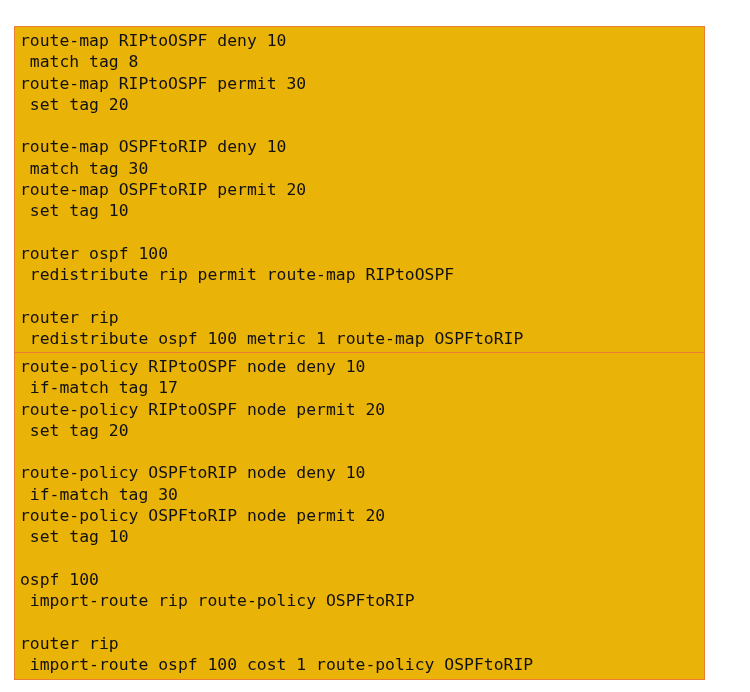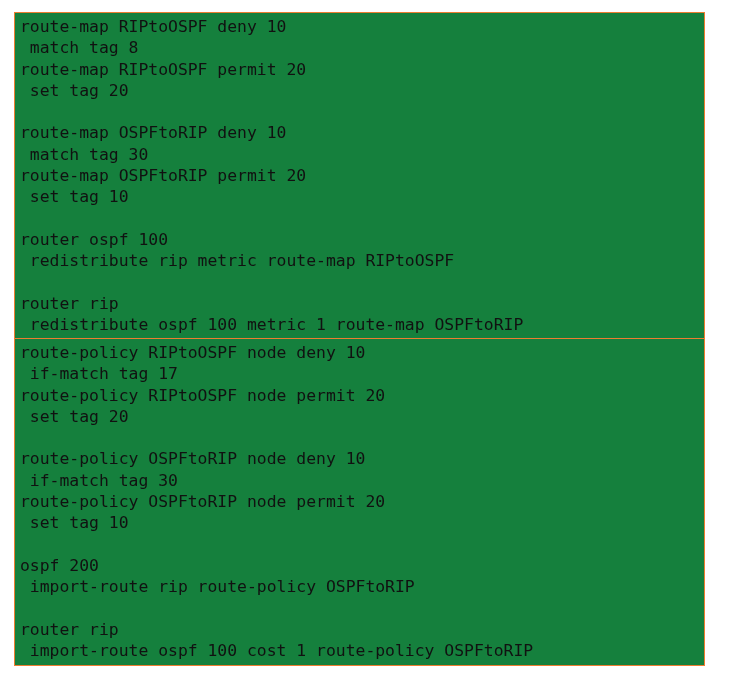--- a/index.html
+++ b/index.html
@@ -1,20 +1,20 @@
 <!DOCTYPE html>
 <html><head>
 <meta charset="utf-8">
 <style>
   html, body { margin: 0; padding: 0; background: #ffffff; }
   body { width: 750px; height: 692px; position: relative; overflow: hidden; }
   .frame {
-    position: absolute; left: 14px; top: 12px; width: 689px;
+    position: absolute; left: 14px; top: 26px; width: 689px;
     border: 1px solid #ed7d31;
-    background: #15803d;
+    background: #eab308;
   }
   .panel {
     position: relative;
     box-sizing: border-box;
     padding: 3px 0 0 5px;
   }
   .panel.top { height: 326px; border-bottom: 1px solid #ed7d31; }
   .panel.bottom { height: 326px; }
   .line {
     font-family: "DejaVu Sans Mono", "Liberation Mono", monospace;
@@ -25,44 +25,44 @@
     white-space: pre;
   }
 </style>
 </head>
 <body>
 
 <div class="frame">
   <div class="panel top">
     <div class="line">route-map RIPtoOSPF deny 10</div>
     <div class="line"> match tag 8</div>
-    <div class="line">route-map RIPtoOSPF permit 20</div>
+    <div class="line">route-map RIPtoOSPF permit 30</div>
     <div class="line"> set tag 20</div>
     <div class="line"></div>
     <div class="line">route-map OSPFtoRIP deny 10</div>
     <div class="line"> match tag 30</div>
     <div class="line">route-map OSPFtoRIP permit 20</div>
     <div class="line"> set tag 10</div>
     <div class="line"></div>
     <div class="line">router ospf 100</div>
-    <div class="line"> redistribute rip metric route-map RIPtoOSPF</div>
+    <div class="line"> redistribute rip permit route-map RIPtoOSPF</div>
     <div class="line"></div>
     <div class="line">router rip</div>
     <div class="line"> redistribute ospf 100 metric 1 route-map OSPFtoRIP</div>
   </div>
   <div class="panel bottom">
     <div class="line">route-policy RIPtoOSPF node deny 10</div>
     <div class="line"> if-match tag 17</div>
     <div class="line">route-policy RIPtoOSPF node permit 20</div>
     <div class="line"> set tag 20</div>
     <div class="line"></div>
     <div class="line">route-policy OSPFtoRIP node deny 10</div>
     <div class="line"> if-match tag 30</div>
     <div class="line">route-policy OSPFtoRIP node permit 20</div>
     <div class="line"> set tag 10</div>
     <div class="line"></div>
-    <div class="line">ospf 200</div>
+    <div class="line">ospf 100</div>
     <div class="line"> import-route rip route-policy OSPFtoRIP</div>
     <div class="line"></div>
     <div class="line">router rip</div>
     <div class="line"> import-route ospf 100 cost 1 route-policy OSPFtoRIP</div>
   </div>
 </div>
 
 </body></html>

